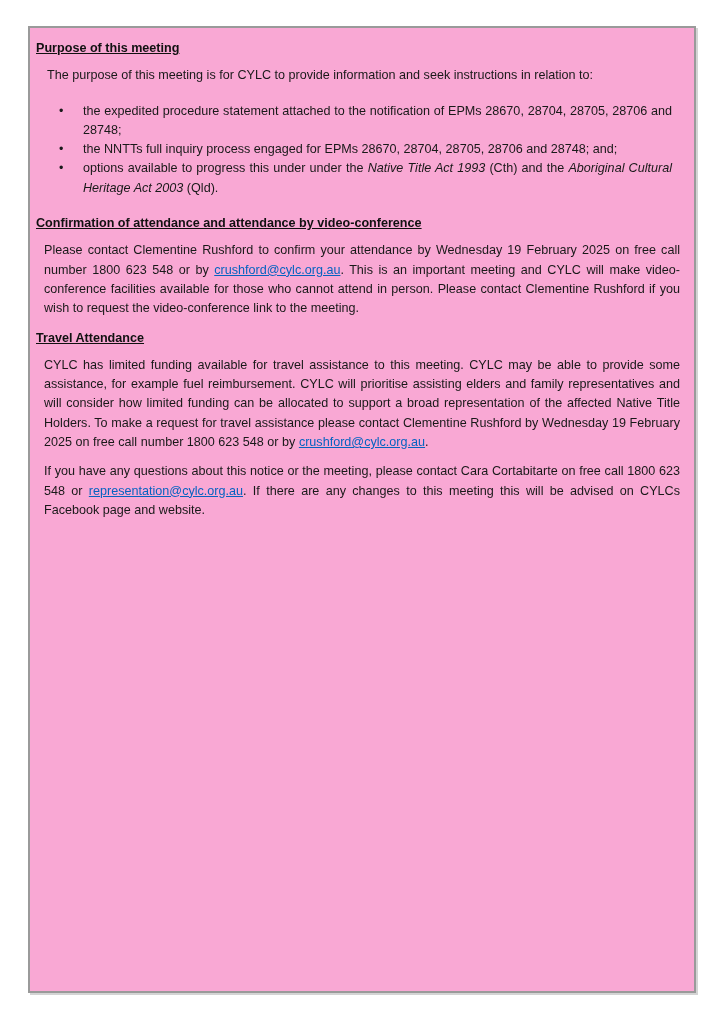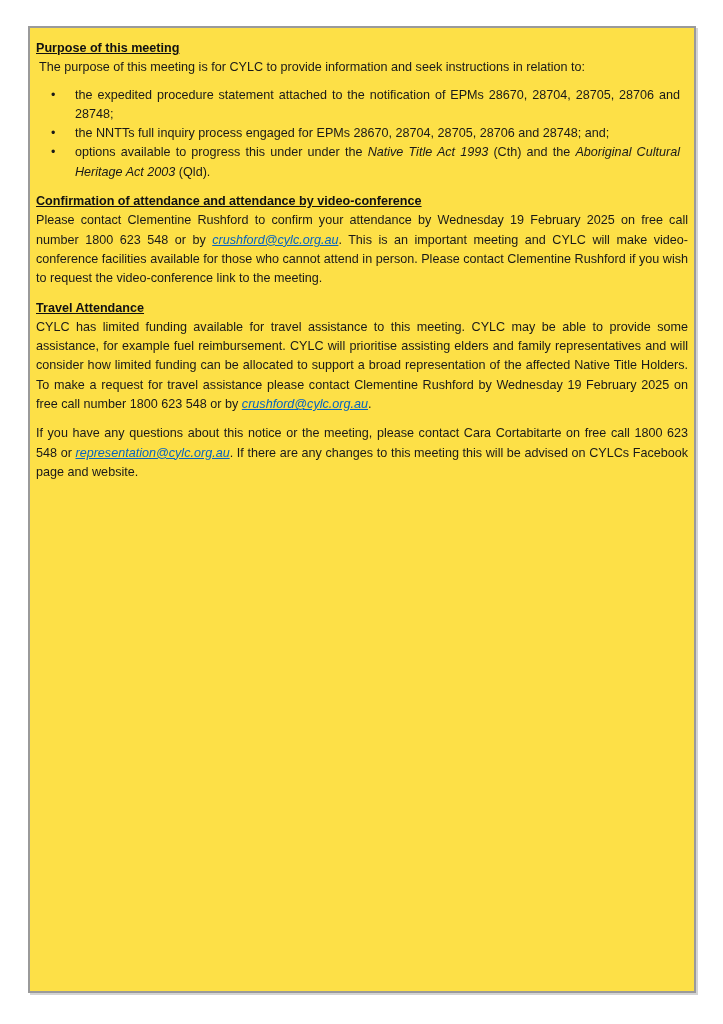--- a/index.html
+++ b/index.html
@@ -17,45 +17,45 @@
   }
   .content-box {
     position: absolute;
     left: 28px;
     top: 26px;
     width: 668px;
     height: 967px;
     box-sizing: border-box;
     border: 2px solid #9a9a9a;
     box-shadow: 2px 2px 0 #d4d4d4;
-    background: #fde047;
+    background: #f9a8d4;
     padding: 11px 6px 0 6px;
   }
   section {
     margin: 0 0 10px 0;
   }
   h3.sec-heading {
     font-size: 12.6px;
     line-height: 19.3px;
     font-weight: bold;
     text-decoration: underline;
     margin: 0;
     color: #111111;
   }
   p.para {
     font-size: 12.6px;
     line-height: 19.3px;
-    margin: 0;
+    margin: 8px;
     text-align: justify;
   }
   p.para.indent-sm {
     padding-left: 3px;
   }
   ul.bullets {
-    margin: 8px;
+    margin: 16px;
     padding-left: 31px;
     list-style: none;
   }
   ul.bullets li {
     font-size: 12.6px;
     line-height: 19.3px;
     text-align: justify;
     position: relative;
   }
   ul.bullets li::before {
@@ -63,21 +63,20 @@
     position: absolute;
     left: -24px;
     top: 0;
   }
   .bold { font-weight: normal; }
   .italic { font-style: italic; }
   a.link {
     color: #0563c1;
     text-decoration: underline;
     cursor: pointer;
-    font-style: italic;
   }
 </style>
 </head>
 <body>
 
 <div class="content-box">
 
   <section>
     <h3 class="sec-heading">Purpose of this meeting</h3>
     <p class="para indent-sm"><span>The purpose of this meeting is for CYLC to provide information and seek instructions in relation to:</span></p>

